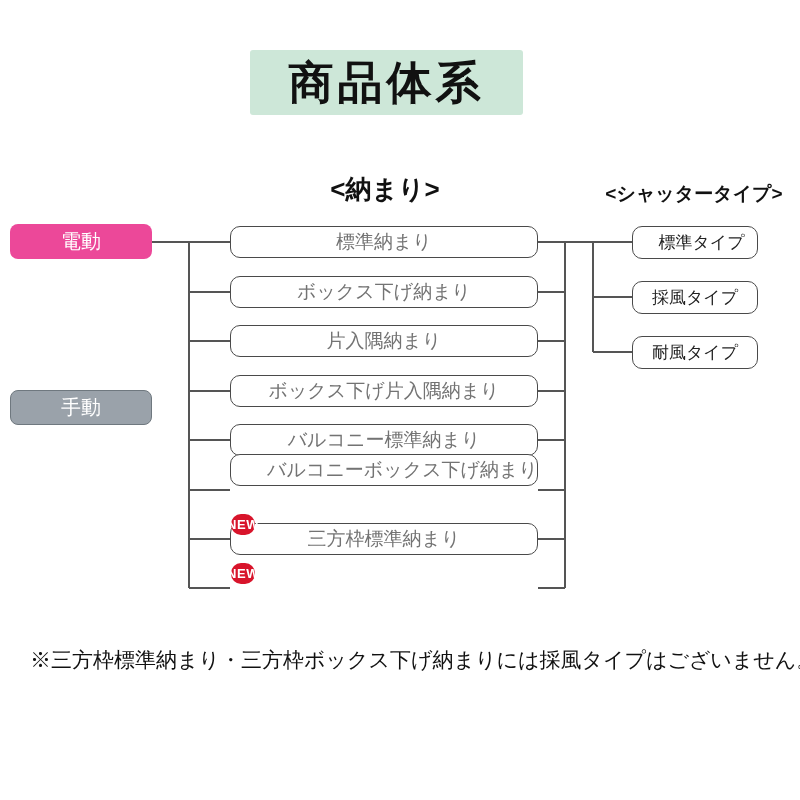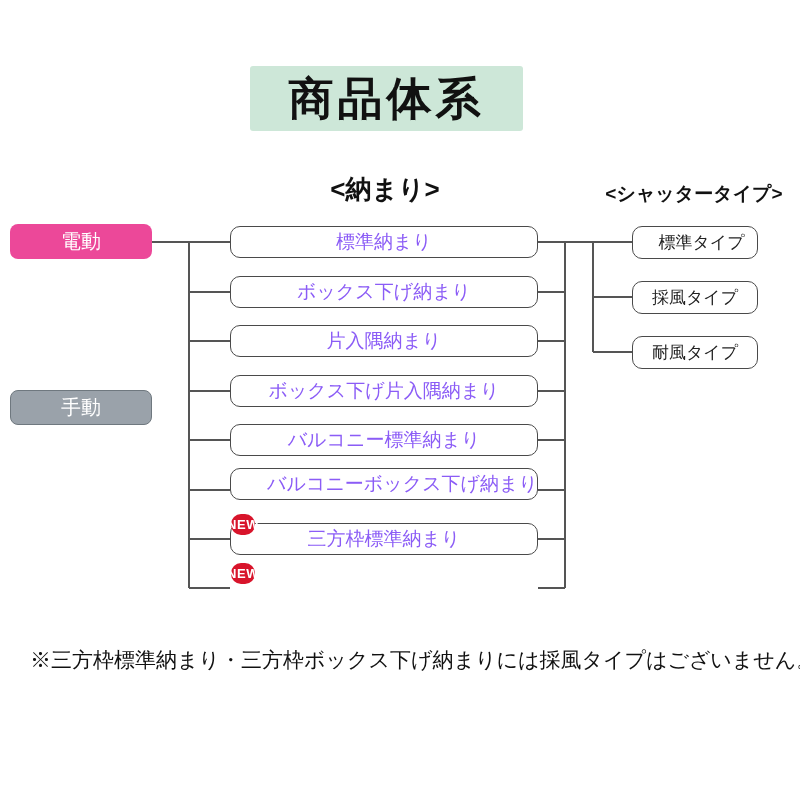--- a/index.html
+++ b/index.html
@@ -1,40 +1,40 @@
 <!DOCTYPE html>
 <html><head>
 <meta charset="utf-8">
 <style>
   html,body{margin:0;padding:0;background:#ffffff;}
   .canvas{
     position:relative;width:800px;height:800px;background:#ffffff;overflow:hidden;
     font-family:"Liberation Sans", sans-serif;color:#1a1a1a;
   }
   .title-banner{
-    position:absolute;left:250px;top:66px;width:273px;height:65px;
+    position:absolute;left:250px;top:50px;width:273px;height:65px;
     background:#cde7d8;border-radius:3px;
     display:flex;align-items:center;justify-content:center;
     font-size:45px;font-weight:bold;letter-spacing:4px;color:#111;
   }
   .col-header{position:absolute;font-weight:bold;color:#111;text-align:center;white-space:nowrap;}
   .col-header.nakamari{left:280px;top:172px;width:210px;font-size:26px;}
   .col-header.shutter{left:589px;top:181px;width:210px;font-size:19px;}
   .btn{
     position:absolute;left:10px;width:142px;height:35px;border-radius:8px;
     display:flex;align-items:center;justify-content:center;
     font-size:20px;color:#ffffff;box-sizing:border-box;
   }
   .btn.electric{top:224px;background:#ec4899;}
   .btn.manual{top:390px;background:#9aa2aa;border:1.5px solid #6f787f;}
   .nbox{
     position:absolute;left:230px;width:308px;height:32px;
     background:#ffffff;border:1.5px solid #4a4a4a;border-radius:10px;
     display:flex;align-items:center;justify-content:center;
-    font-size:19px;color:#8b5cf6;box-sizing:border-box;white-space:nowrap;
+    font-size:19px;color:#737373;box-sizing:border-box;white-space:nowrap;
   }
   .tbox{
     position:absolute;left:632px;width:126px;height:33px;
     background:#ffffff;border:1.5px solid #4a4a4a;border-radius:10px;
     display:flex;align-items:center;justify-content:center;
     font-size:17px;color:#222;box-sizing:border-box;white-space:nowrap;
   }
   .new-badge{
     position:absolute;left:231px;width:24px;height:21px;z-index:5;
     background:#d8142b;border-radius:10px;
@@ -92,21 +92,21 @@
     </div>
   <div class="nbox" style="top:325px;">
       <span>片入隅納まり</span>
     </div>
   <div class="nbox" style="top:375px;">
       <span>ボックス下げ片入隅納まり</span>
     </div>
   <div class="nbox" style="top:424px;">
       <span>バルコニー標準納まり</span>
     </div>
-  <div class="nbox" style="top:468px;padding-left:37px;">
+  <div class="nbox" style="top:454px;padding-left:37px;">
       <span>バルコニーボックス下げ納まり</span>
     </div>
   <div class="nbox" style="top:523px;">
       <span>三方枠標準納まり</span>
     </div>
 
   <div class="new-badge" style="top:514px;">NEW</div>
   <div class="new-badge" style="top:563px;">NEW</div>
 
   <div class="tbox" style="top:226px;padding-left:13px;">

